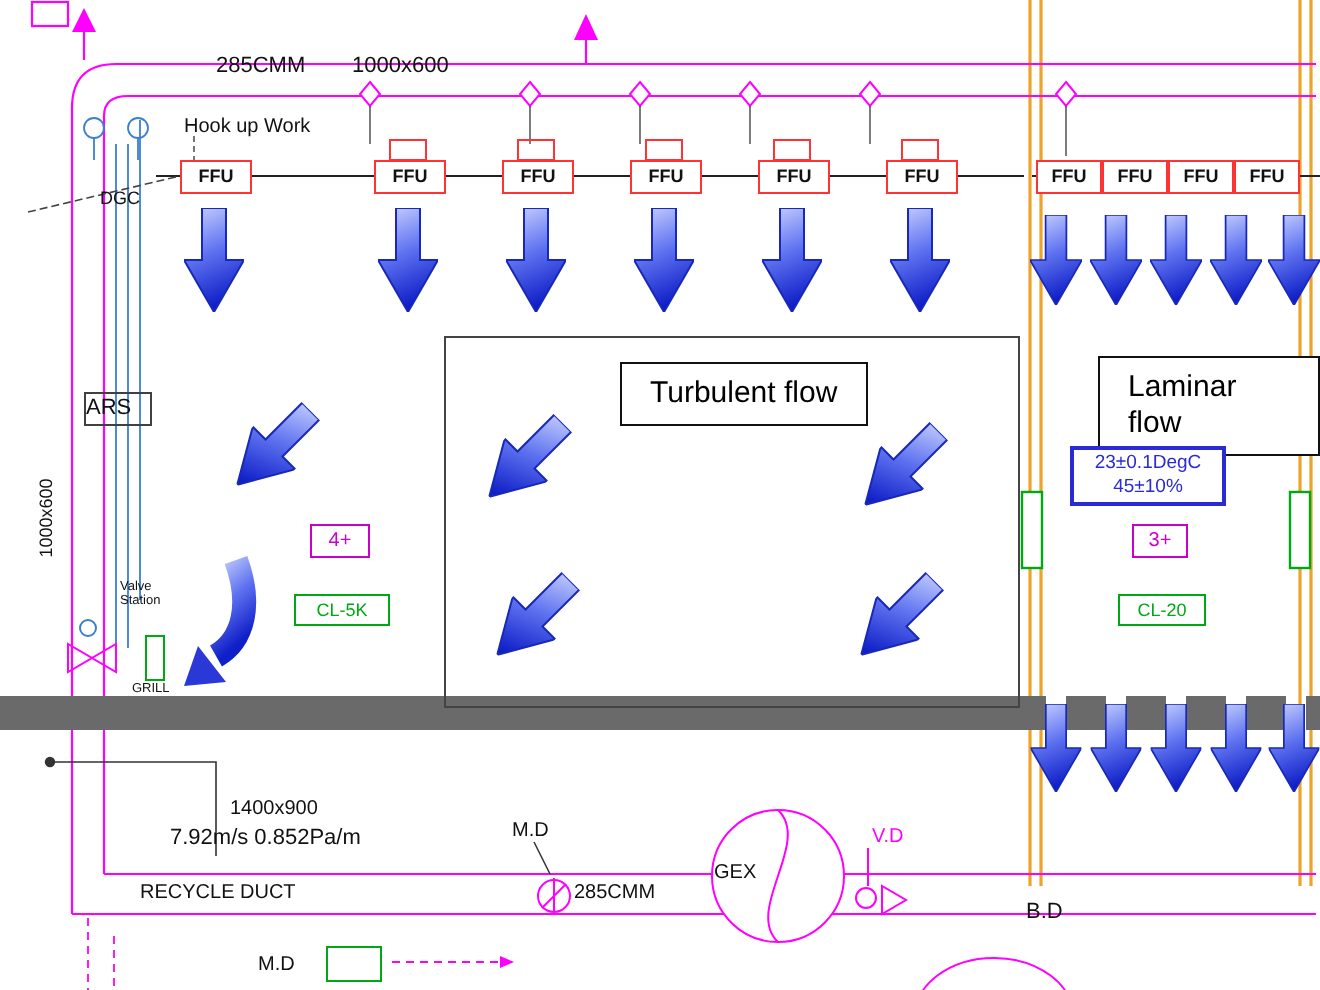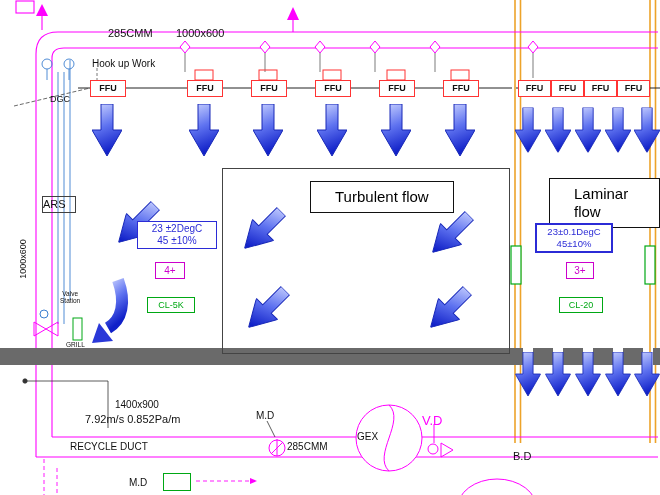--- a/index.html
+++ b/index.html
@@ -1,25 +1,25 @@
 <!DOCTYPE html>
 <html><head>
 <meta charset="utf-8">
 <style>
   html,body{margin:0;padding:0;background:#fff;}
   #stage{position:relative;width:660px;height:495px;background:#fff;overflow:hidden;
          font-family:"Liberation Sans",sans-serif;}
   .abs{position:absolute;}
   .t{position:absolute;color:#111;white-space:nowrap;z-index:40;
-     font-family:"Liberation Sans",sans-serif;text-align:center;}
+     font-family:"Liberation Sans",sans-serif;}
   .arr{position:absolute;z-index:30;}
   .ffu{position:absolute;top:80px;height:15px;border:1px solid #ff3333;background:#fff;
        color:#111;font:bold 9px/15px "Liberation Sans",sans-serif;text-align:center;z-index:25;}
   .roomtitle{position:absolute;border:1px solid #111;background:#fff;color:#000;
-             font:15px/18px "Liberation Sans",sans-serif;padding:6px 24px;z-index:35;}
+             font:15px/18px "Liberation Sans",sans-serif;padding:6px 14px;z-index:35;}
   .envbox{position:absolute;border:1px solid #2b2bd6;color:#2b2bd6;background:#fff;
           font:10px/12px "Liberation Sans",sans-serif;text-align:center;padding:1px 2px;z-index:35;}
   .tagbox{position:absolute;background:#fff;text-align:center;z-index:35;}
   .pre{white-space:pre-line;}
   .vtext{transform:rotate(-90deg);}
 </style>
 </head>
 <body>
 
 <div id="stage">
@@ -234,24 +234,20 @@
   <svg class="arr" style="left:605px;top:352px" width="26" height="44" viewBox="0 0 30 52">
       <use href="#downArrow"></use>
     </svg>
   <svg class="arr" style="left:634px;top:352px" width="26" height="44" viewBox="0 0 30 52">
       <use href="#downArrow"></use>
     </svg>
 
   <div class="roomtitle" style="left:310px;top:181px">Turbulent flow</div>
   <div class="roomtitle" style="left:549px;top:178px">Laminar flow</div>
 
-  <div class="envbox" style="left:137px;top:221px;width:74px">
-    <div>23 ±2DegC</div>
-    <div>45 ±10%</div>
-  </div>
   <div class="envbox" style="left:535px;top:223px;width:70px;border-width:2px;font-size:9.5px">
     <div>23±0.1DegC</div>
     <div>45±10%</div>
   </div>
 
   <div class="tagbox" style="left:155px;top:262px;width:28px;height:15px;border:1px solid #cc00cc;color:#cc00cc;font:10px/15px 'Liberation Sans',sans-serif">4+</div>
   <div class="tagbox" style="left:566px;top:262px;width:26px;height:15px;border:1px solid #cc00cc;color:#cc00cc;font:10px/15px 'Liberation Sans',sans-serif">3+</div>
 
   <div class="tagbox" style="left:147px;top:297px;width:46px;height:14px;border:1px solid #00a814;color:#00a814;font:9px/14px 'Liberation Sans',sans-serif">CL-5K</div>
   <div class="tagbox" style="left:559px;top:297px;width:42px;height:14px;border:1px solid #00a814;color:#00a814;font:9px/14px 'Liberation Sans',sans-serif">CL-20</div>
@@ -265,18 +261,18 @@
   <div class="t pre" style="left:60px;top:290px;font-size:6.5px;line-height:7px">Valve
 Station</div>
   <div class="t" style="left:66px;top:341px;font-size:6.5px">GRILL</div>
 
   <div class="t" style="left:115px;top:399px;font-size:10px">1400x900</div>
   <div class="t" style="left:85px;top:413px;font-size:11px">7.92m/s 0.852Pa/m</div>
   <div class="t" style="left:256px;top:410px;font-size:10px">M.D</div>
   <div class="t" style="left:70px;top:441px;font-size:10px">RECYCLE DUCT</div>
   <div class="t" style="left:287px;top:441px;font-size:10px">285CMM</div>
   <div class="t" style="left:357px;top:431px;font-size:10px">GEX</div>
-  <div class="t" style="left:422px;top:413px;font-size:13px;color:#ff00ff">V.D</div>
+  <div class="t" style="left:436px;top:413px;font-size:10px;color:#ff00ff">V.D</div>
   <div class="t" style="left:513px;top:450px;font-size:11px">B.D</div>
   <div class="t" style="left:129px;top:477px;font-size:10px">M.D</div>
   <div class="abs" style="left:163px;top:473px;width:26px;height:16px;border:1px solid #00a814;z-index:20"></div>
 
 </div>
 
 </body></html>

